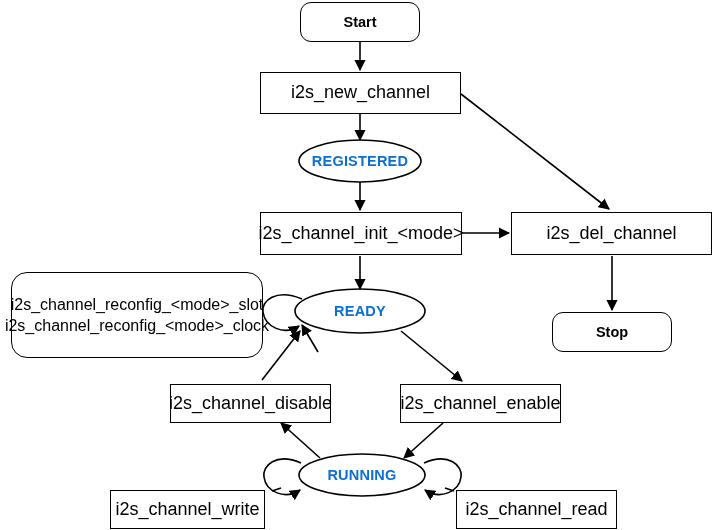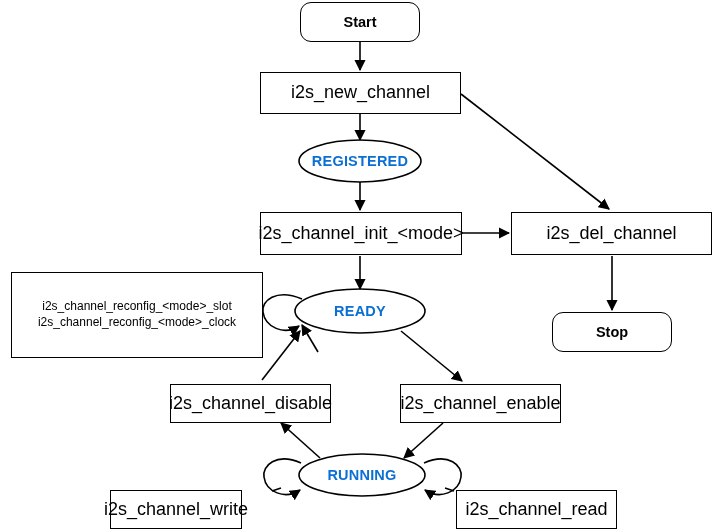--- a/index.html
+++ b/index.html
@@ -51,22 +51,23 @@
     align-items: center;
     justify-content: center;
     color: #0b6fd4;
     font-size: 14.5px;
     font-weight: bold;
     letter-spacing: 0.2px;
     pointer-events: none;
   }
   .multiline {
     flex-direction: column;
-    font-size: 12px;
+    font-size: 16px;
     line-height: 1.32;
+    border-radius: 16px;
   }
   .multiline span { display: block; white-space: pre; }
 </style>
 </head>
 <body>
 
 <div id="canvas">
 
   <svg id="edges" viewBox="0 0 714 530" xmlns="http://www.w3.org/2000/svg">
     <defs>
@@ -158,21 +159,21 @@
   </div>
 
   <div class="node proc" style="left:400px; top:384px; width:161px; height:39px;">
     <span>i2s_channel_enable</span>
   </div>
 
   <div class="state-label" style="left:301px; top:454px; width:122px; height:42px;">
     <span>RUNNING</span>
   </div>
 
-  <div class="node proc" style="left:110px; top:490px; width:132px; height:39px;">
+  <div class="node proc" style="left:110px; top:490px; width:155px; height:39px;">
     <span>i2s_channel_write</span>
   </div>
 
   <div class="node proc" style="left:456px; top:490px; width:161px; height:39px;">
     <span>i2s_channel_read</span>
   </div>
 
 </div>
 
 </body></html>

